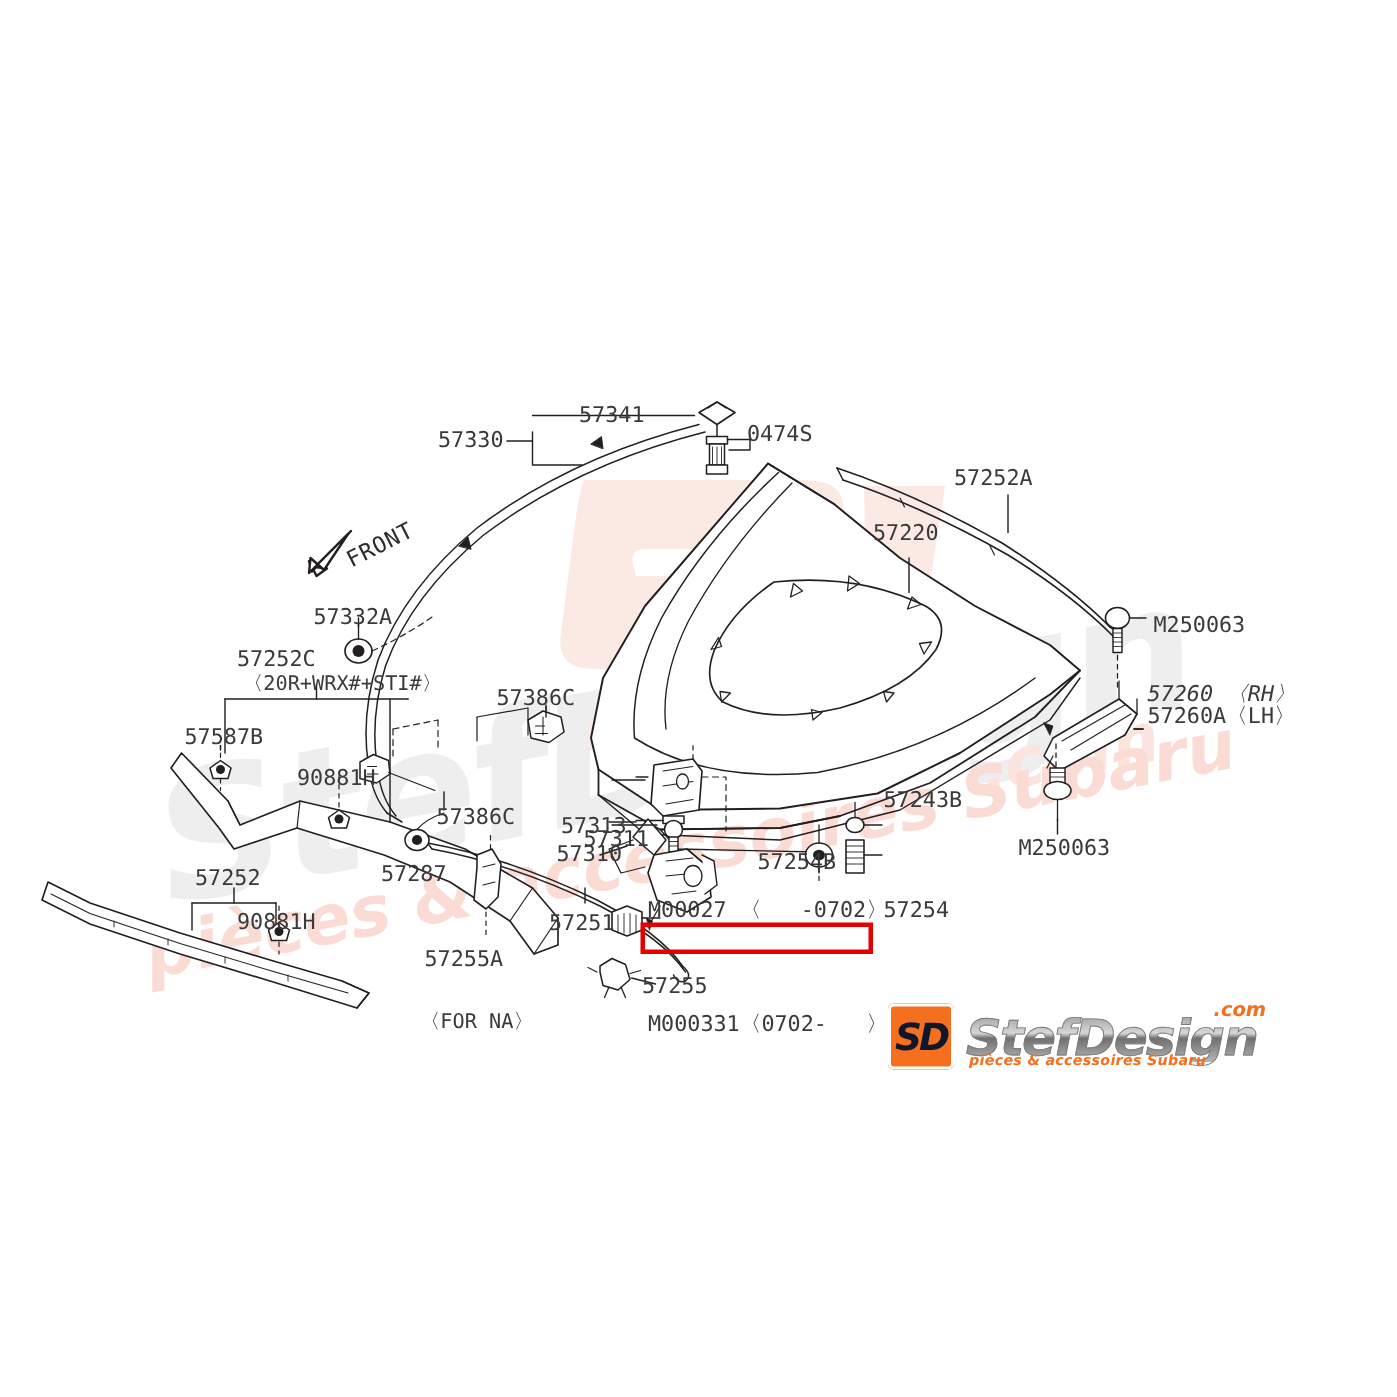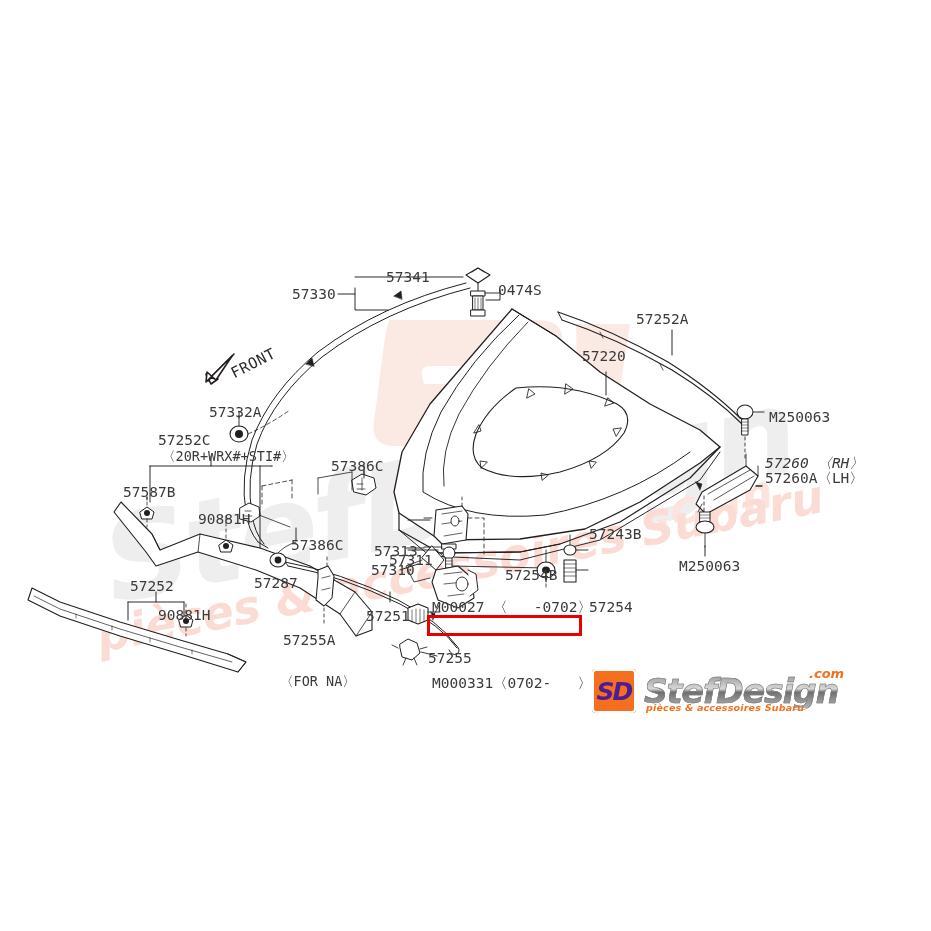--- a/index.html
+++ b/index.html
@@ -33,21 +33,21 @@
   #hl-box{position:absolute;left:427px;top:615px;width:155px;height:21px;
           border:3px solid #e60000;background:transparent;box-sizing:border-box;}
 
   
   #logo{position:absolute;left:592px;top:668px;width:262px;height:46px;
         display:flex;align-items:center;}
   #logo-mark{width:44px;height:44px;background:#f4701f;border-radius:4px;
              position:relative;flex:0 0 auto;
              box-shadow:inset 0 0 0 2px #fff, inset 0 0 0 4px #f4701f;}
   #logo-mark .sd{position:absolute;inset:0;display:flex;align-items:center;
-                 justify-content:center;color:#4c1d95;font-weight:bold;font-style:italic;
+                 justify-content:center;color:#0f172a;font-weight:bold;font-style:italic;
                  font-size:25px;font-family:"DejaVu Sans","Liberation Sans",sans-serif;
                  letter-spacing:-2px;}
   #logo-txtwrap{margin-left:8px;position:relative;}
   #logo-txt{font-family:"DejaVu Sans","Liberation Sans",sans-serif;font-weight:bold;
             font-style:italic;font-size:33px;letter-spacing:-1px;line-height:1;
             background:linear-gradient(180deg,#9a9a9a 0%,#d8d8d8 42%,#6f6f6f 52%,#b5b5b5 100%);
             -webkit-background-clip:text;background-clip:text;color:transparent;
             -webkit-text-stroke:0.6px #7a7a7a;}
   #logo-com{position:absolute;right:-6px;top:-9px;color:#f4701f;font-weight:bold;
             font-style:italic;font-size:13px;

